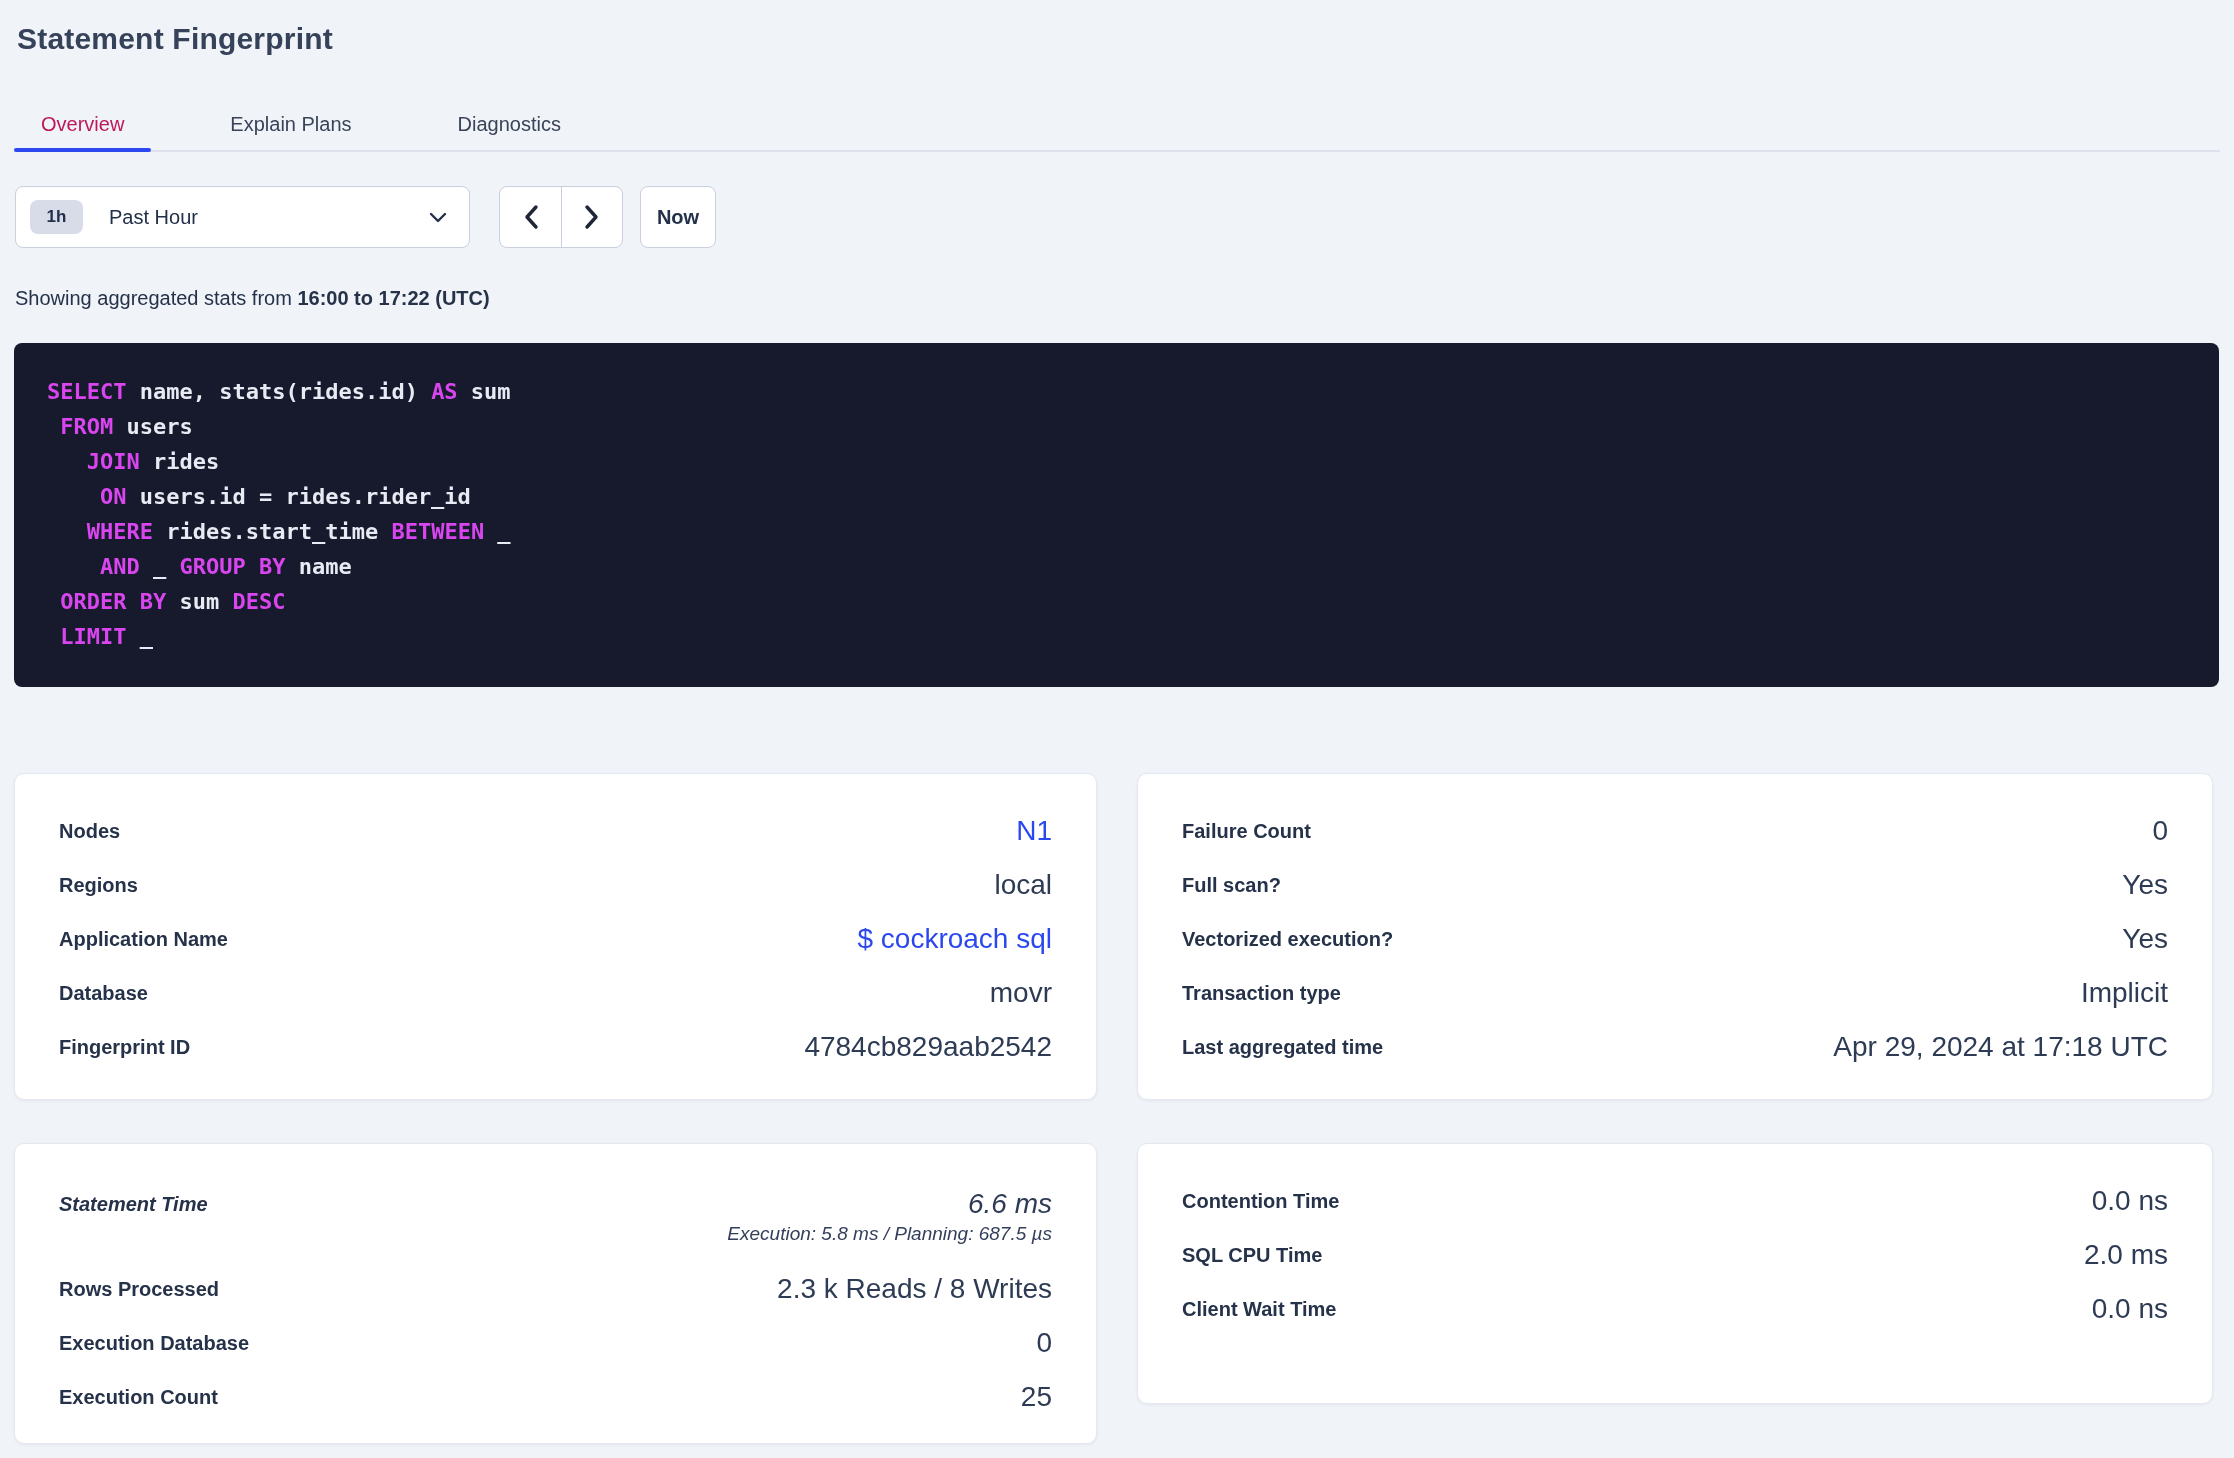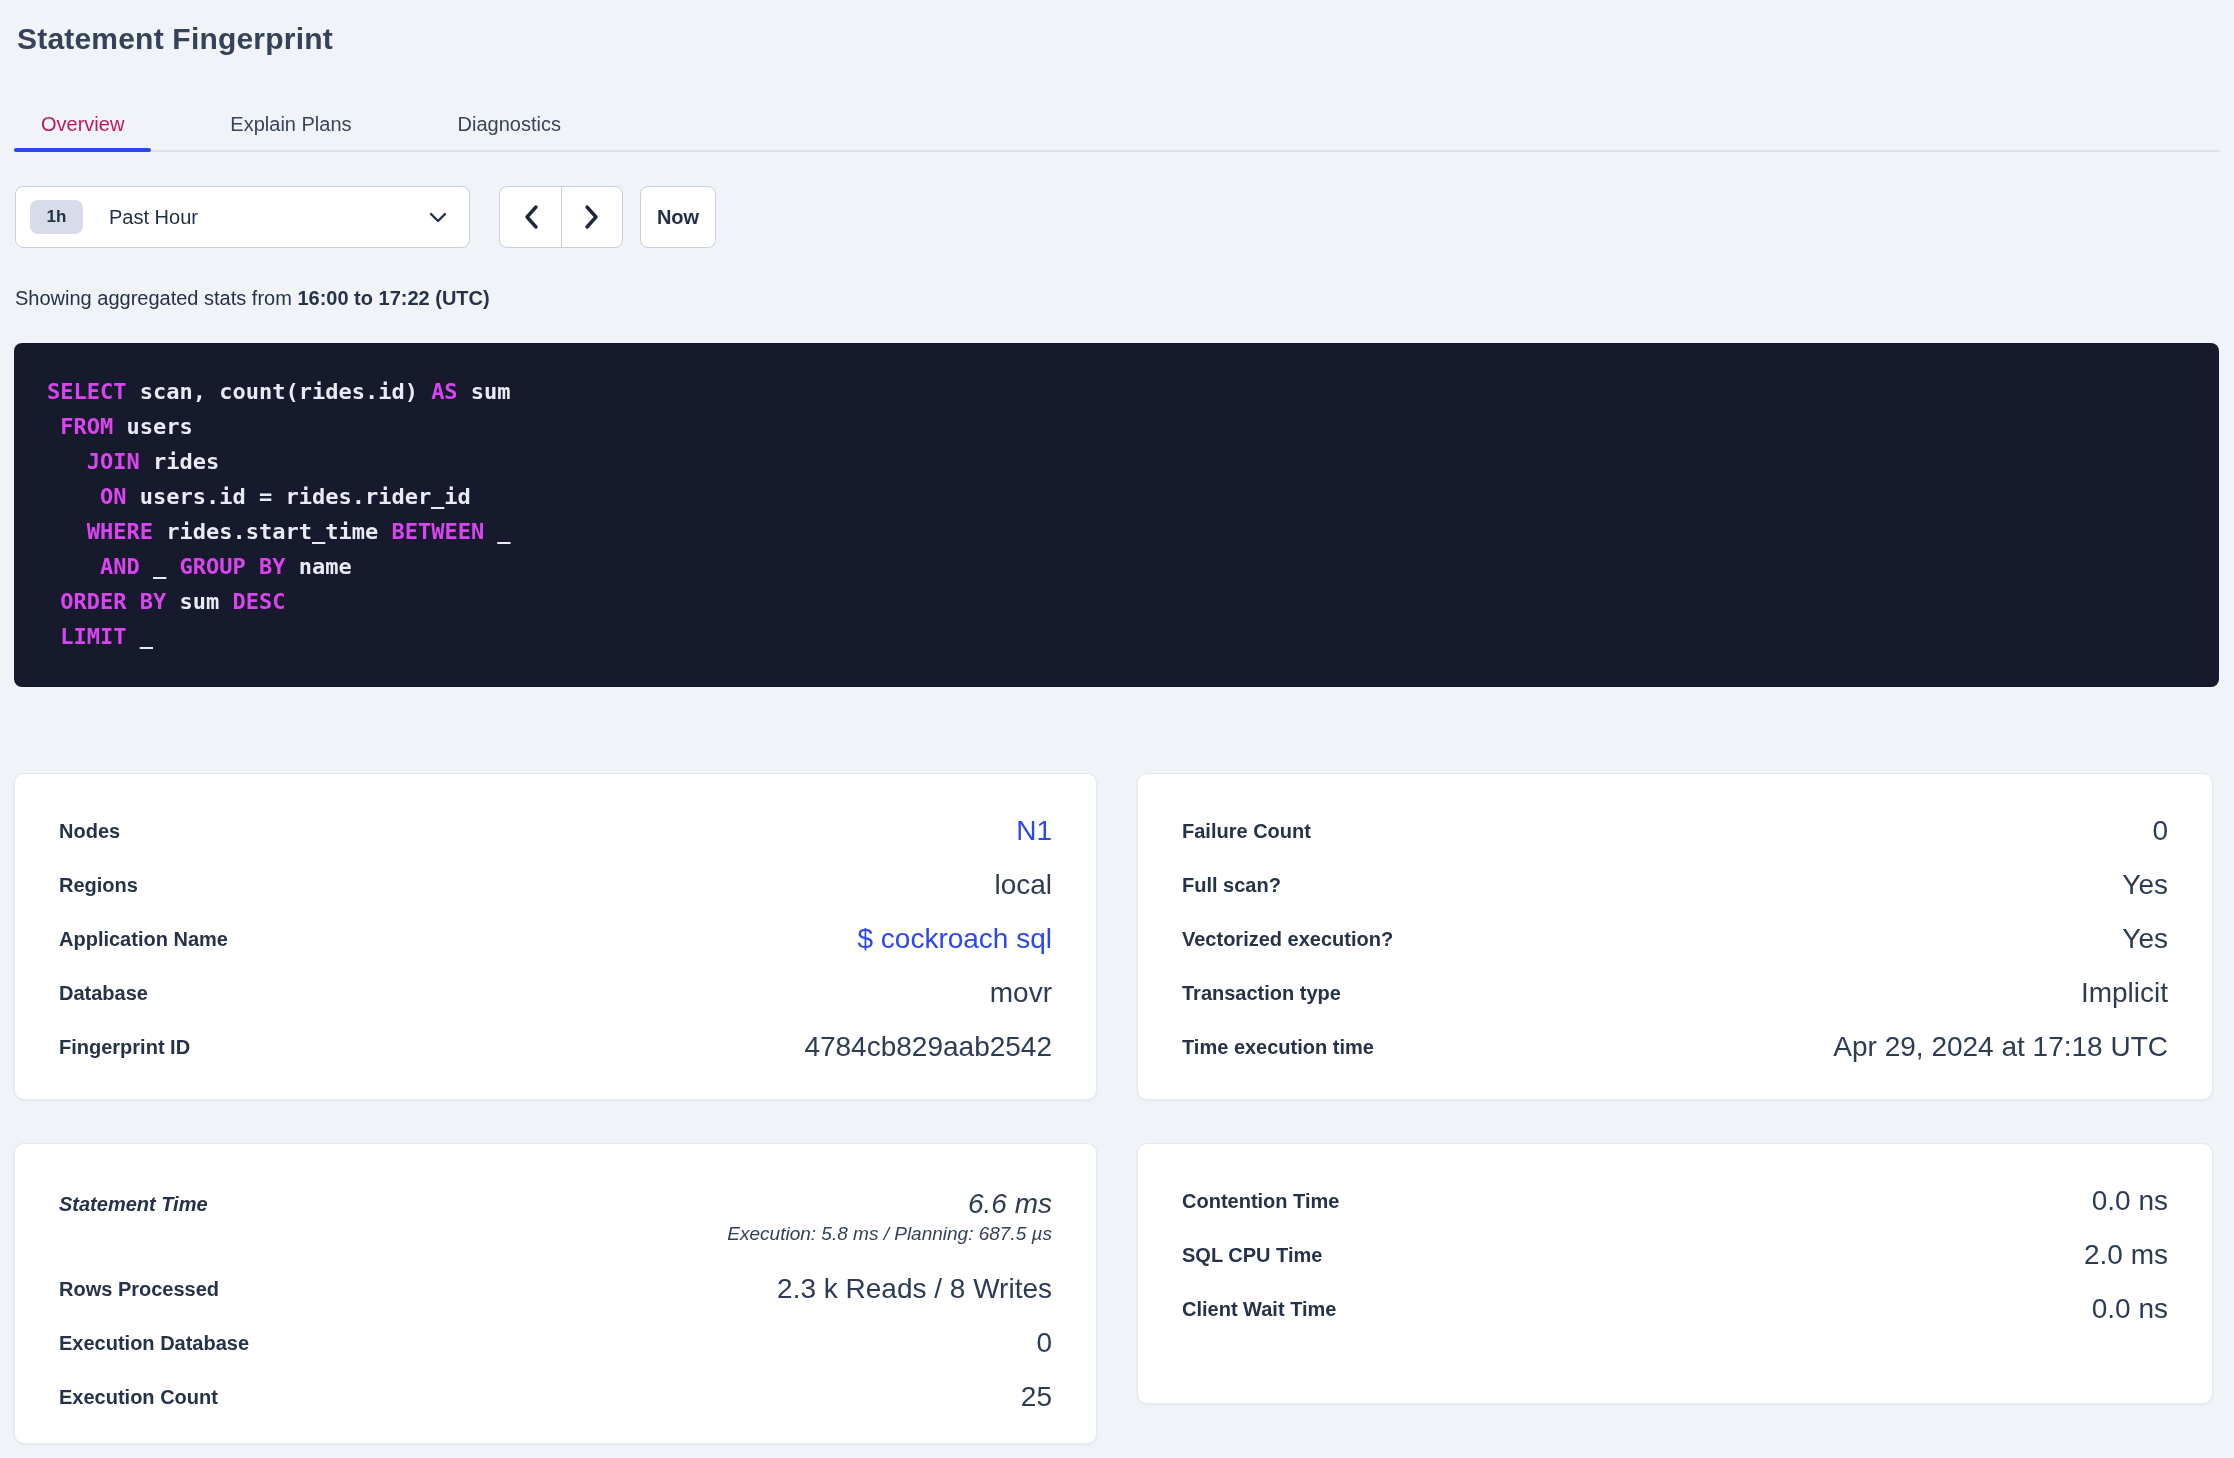--- a/index.html
+++ b/index.html
@@ -140,21 +140,21 @@
       </svg>
     </button>
   </div>
 
   <div class="ctl now-btn">Now</div>
 </div>
 
 <div class="agg-note"><span>Showing aggregated stats from </span><b>16:00 to 17:22 (UTC)</b></div>
 
 <div class="sql-box">
-    <div class="sql-line"><span class="kw">SELECT</span><span class="id"> scan, count(rides.id) </span><span class="kw">AS</span><span class="id"> sum</span></div>
+    <div class="sql-line"><span class="kw">SELECT</span><span class="id"> name, stats(rides.id) </span><span class="kw">AS</span><span class="id"> sum</span></div>
     <div class="sql-line"><span class="id"> </span><span class="kw">FROM</span><span class="id"> users</span></div>
     <div class="sql-line"><span class="id">   </span><span class="kw">JOIN</span><span class="id"> rides</span></div>
     <div class="sql-line"><span class="id">    </span><span class="kw">ON</span><span class="id"> users.id = rides.rider_id</span></div>
     <div class="sql-line"><span class="id">   </span><span class="kw">WHERE</span><span class="id"> rides.start_time </span><span class="kw">BETWEEN</span><span class="id"> _</span></div>
     <div class="sql-line"><span class="id">    </span><span class="kw">AND</span><span class="id"> _ </span><span class="kw">GROUP BY</span><span class="id"> name</span></div>
     <div class="sql-line"><span class="id"> </span><span class="kw">ORDER BY</span><span class="id"> sum </span><span class="kw">DESC</span></div>
     <div class="sql-line"><span class="id"> </span><span class="kw">LIMIT</span><span class="id"> _</span></div>
   </div>
 
 <div class="card" id="card-details">
@@ -190,21 +190,21 @@
     </div>
     <div class="stat-row">
       <span class="stat-label">Vectorized execution?</span>
       <div class="stat-value-wrap"><span class="stat-value">Yes</span></div>
     </div>
     <div class="stat-row">
       <span class="stat-label">Transaction type</span>
       <div class="stat-value-wrap"><span class="stat-value">Implicit</span></div>
     </div>
     <div class="stat-row">
-      <span class="stat-label">Time execution time</span>
+      <span class="stat-label">Last aggregated time</span>
       <div class="stat-value-wrap"><span class="stat-value">Apr 29, 2024 at 17:18 UTC</span></div>
     </div>
   </div>
 <div class="card" id="card-statement-stats">
     <div class="stat-row tall">
       <span class="stat-label">Statement Time</span>
       <div class="stat-value-wrap"><span class="stat-value">6.6 ms</span><div class="stat-sub">Execution: 5.8 ms / Planning: 687.5 µs</div></div>
     </div>
     <div class="stat-row">
       <span class="stat-label">Rows Processed</span>

